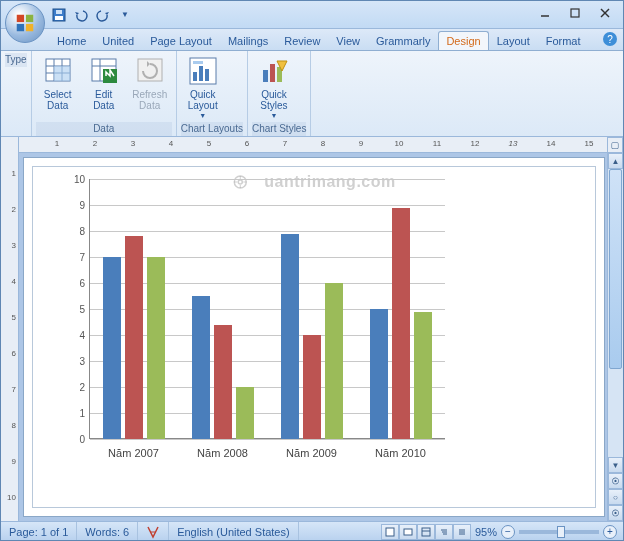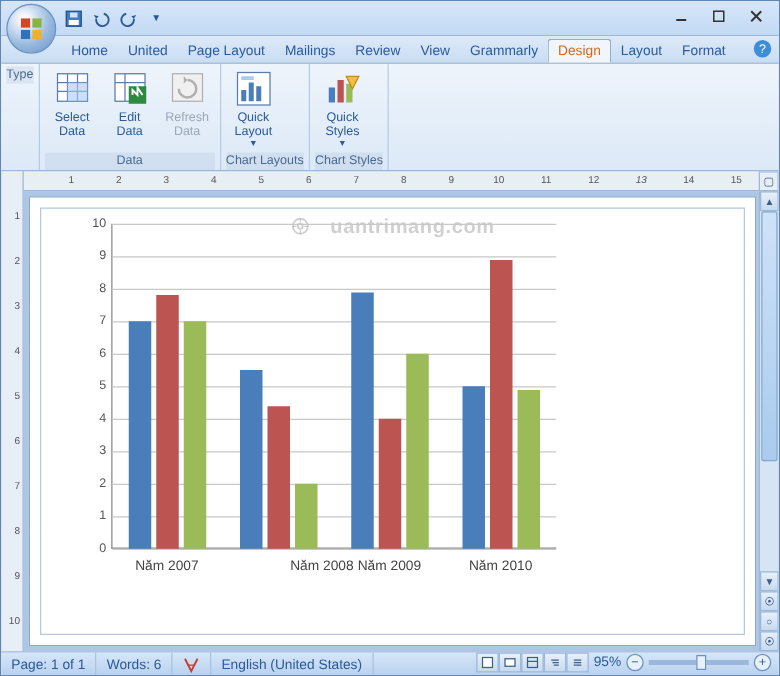--- a/index.html
+++ b/index.html
@@ -277,21 +277,21 @@
     position: absolute;
     top: 6px;
     left: 50%;
     transform: translateX(-50%);
     color: rgba(150,150,150,0.45);
     font-size: 16px;
     font-weight: bold;
     letter-spacing: 0.5px;
     pointer-events:none;
     display:flex;
-    align-items:flex-start;
+    align-items:center;
     gap:16px;
   }
   .scrollbar-v {
     position: absolute;
     right: 0; top: 16px; bottom: 0;
     width: 16px;
     background: #d6e4f4;
     border-left: 1px solid #9bb8db;
   }
   .sb-btn {
@@ -314,21 +314,21 @@
     right:0;top:0;width:16px;height:16px;
     background:#e8eef6;
     border:1px solid #9bb8db;
     font-size:9px;color:#3a5f8a;
     display:flex;align-items:center;justify-content:center;
   }
   .statusbar {
     height: 20px;
     background: linear-gradient(#d6e6f8, #b8d1ee);
     display: flex;
-    align-items: flex-start;
+    align-items: center;
     font-size: 11px;
     color: #2a5a9a;
     border-top: 1px solid #9bb8db;
     position: relative;
   }
   .status-item { padding: 0 8px; border-right: 1px solid #a8c2e0; height:100%;display:flex;align-items:center;gap:4px;}
   .status-right {
     margin-left: auto;
     display: flex;
     align-items: center;
@@ -599,21 +599,21 @@
                 <div class="bar s2" style="left: 146.5px; height: 52px; background: rgb(155, 187, 89);"></div>
                 <div class="bar s0" style="left: 191.5px; height: 205.4px; background: rgb(74, 126, 187);"></div>
                 <div class="bar s1" style="left: 213.5px; height: 104px; background: rgb(188, 84, 82);"></div>
                 <div class="bar s2" style="left: 235.5px; height: 156px; background: rgb(155, 187, 89);"></div>
                 <div class="bar s0" style="left: 280.5px; height: 130px; background: rgb(74, 126, 187);"></div>
                 <div class="bar s1" style="left: 302.5px; height: 231.4px; background: rgb(188, 84, 82);"></div>
                 <div class="bar s2" style="left: 324.5px; height: 127.4px; background: rgb(155, 187, 89);"></div>
               </div>
             <div class="x-labels">
                 <div class="x-lbl" style="left: 44.5px;">Năm 2007</div>
-                <div class="x-lbl" style="left: 133.5px; margin-left: 35px;">Năm 2008</div>
+                <div class="x-lbl" style="left: 133.5px;">Năm 2008</div>
                 <div class="x-lbl" style="left: 222.5px;">Năm 2009</div>
                 <div class="x-lbl" style="left: 311.5px;">Năm 2010</div>
               </div>
           </div>
         </div>
       </div>
     </div>
     <div class="scrollbar-v">
       <div class="sb-btn">▲</div>
       <div class="sb-thumb"></div>

